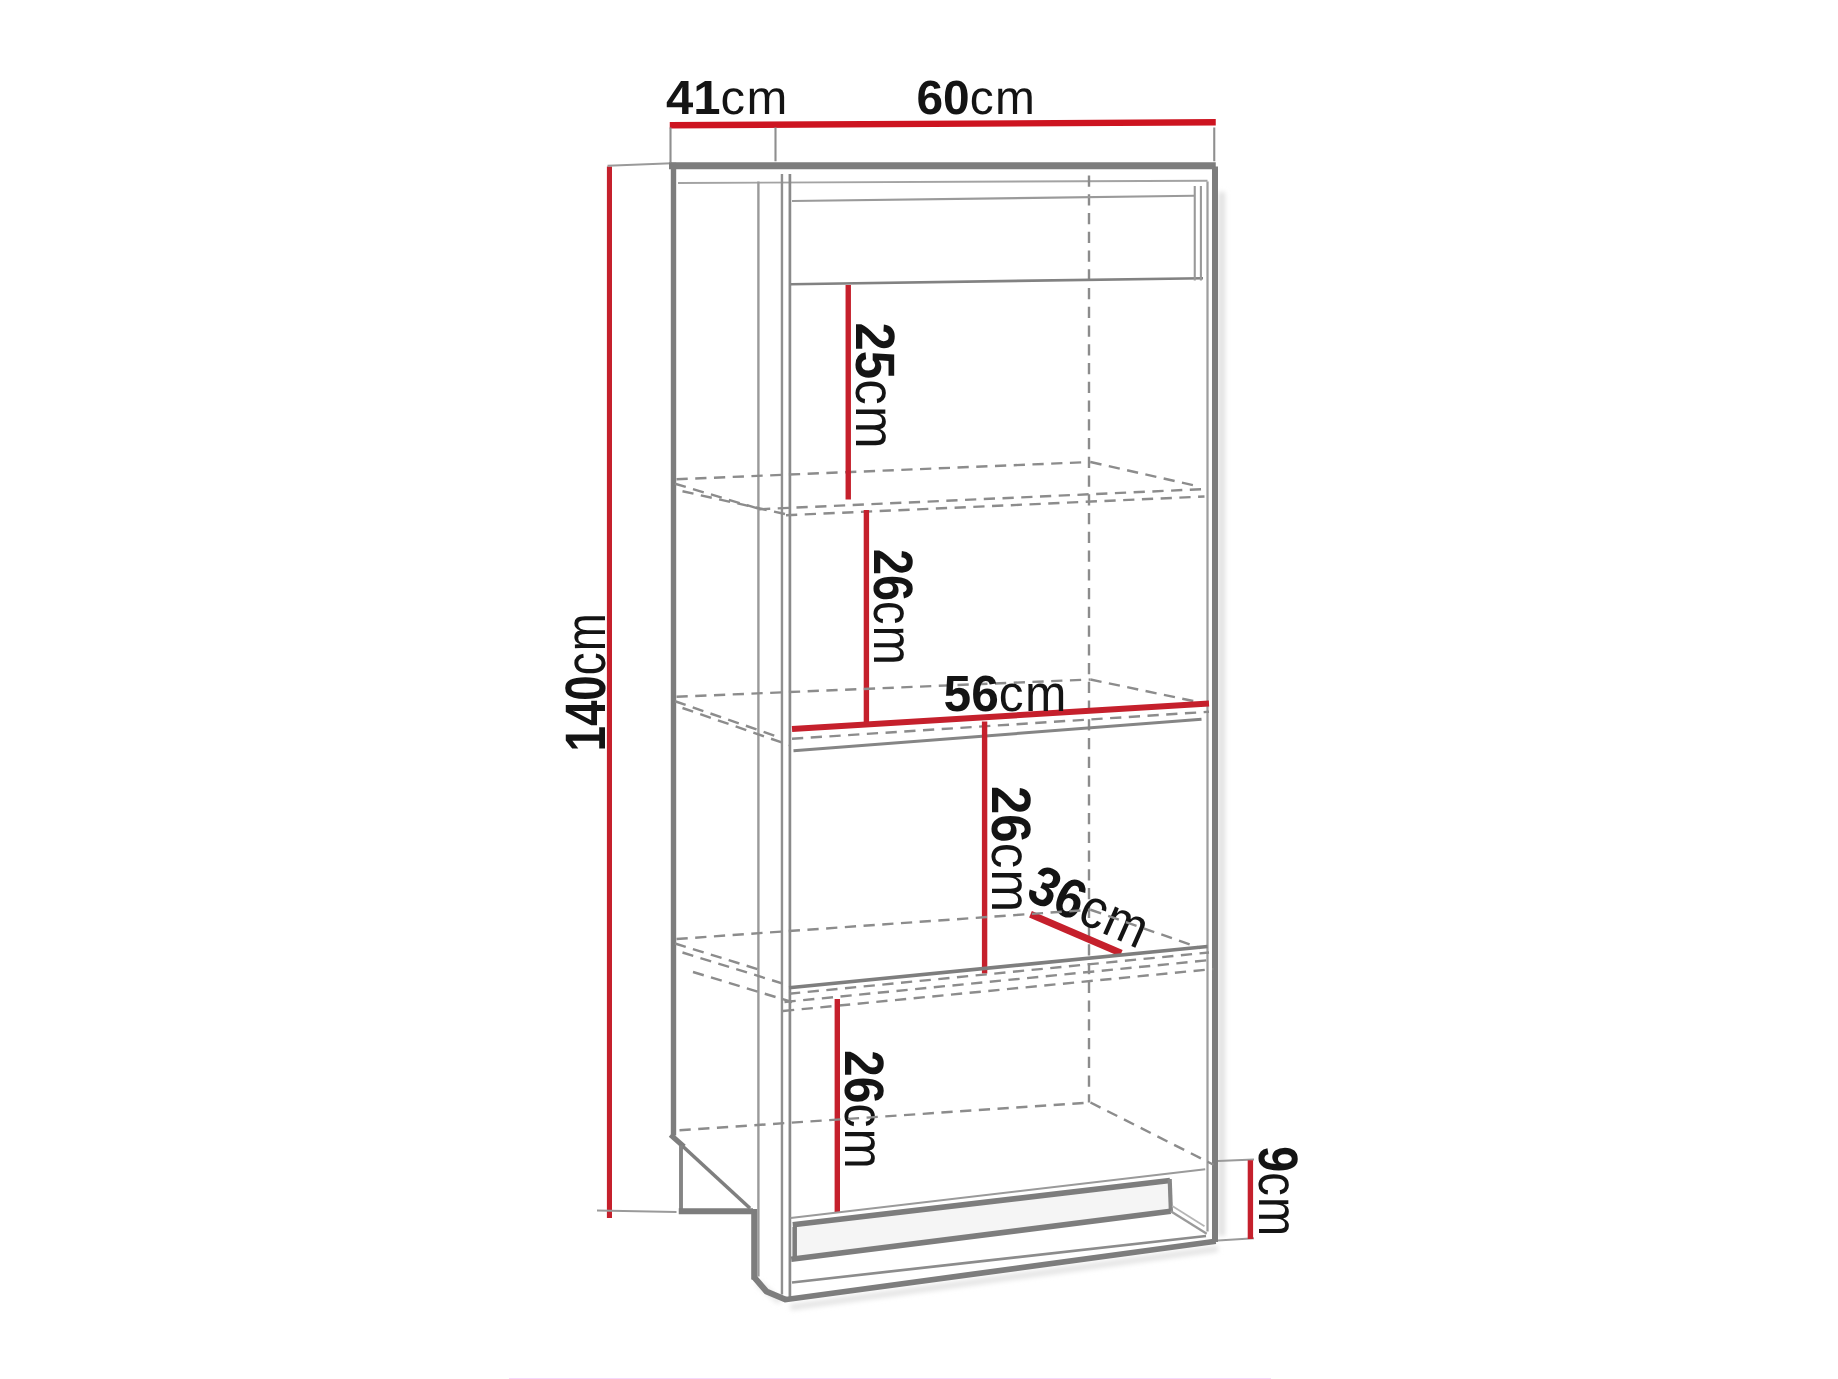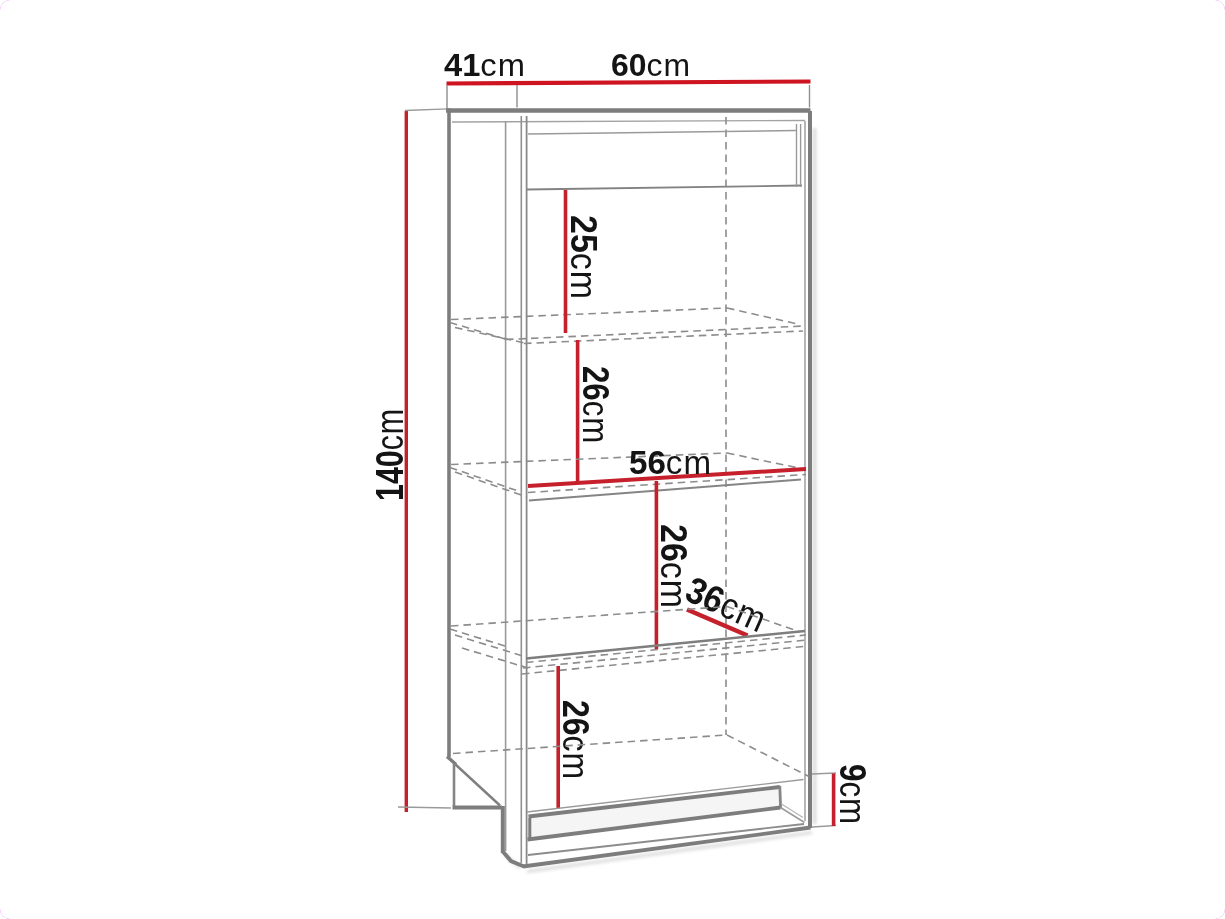--- a/index.html
+++ b/index.html
@@ -1,16 +1,16 @@
 <!DOCTYPE html>
 <html><head>
 <meta charset="utf-8">
 <style>
   html,body{margin:0;padding:0;background:#fff;}
-  .page{width:1225px;height:919px;position:relative;background:#d946ef;overflow:hidden;border-radius:10px;}
+  .page{width:1225px;height:919px;position:relative;background:#d946ef;overflow:hidden;}
   text{font-family:"Liberation Sans",sans-serif;fill:#141414;}
   .num{font-weight:bold;}
   .unit{font-weight:normal;letter-spacing:1px;}
 </style>
 </head>
 <body>
 
 <div class="page">
 <svg width="1225" height="919" viewBox="0 0 1225 919">
 

